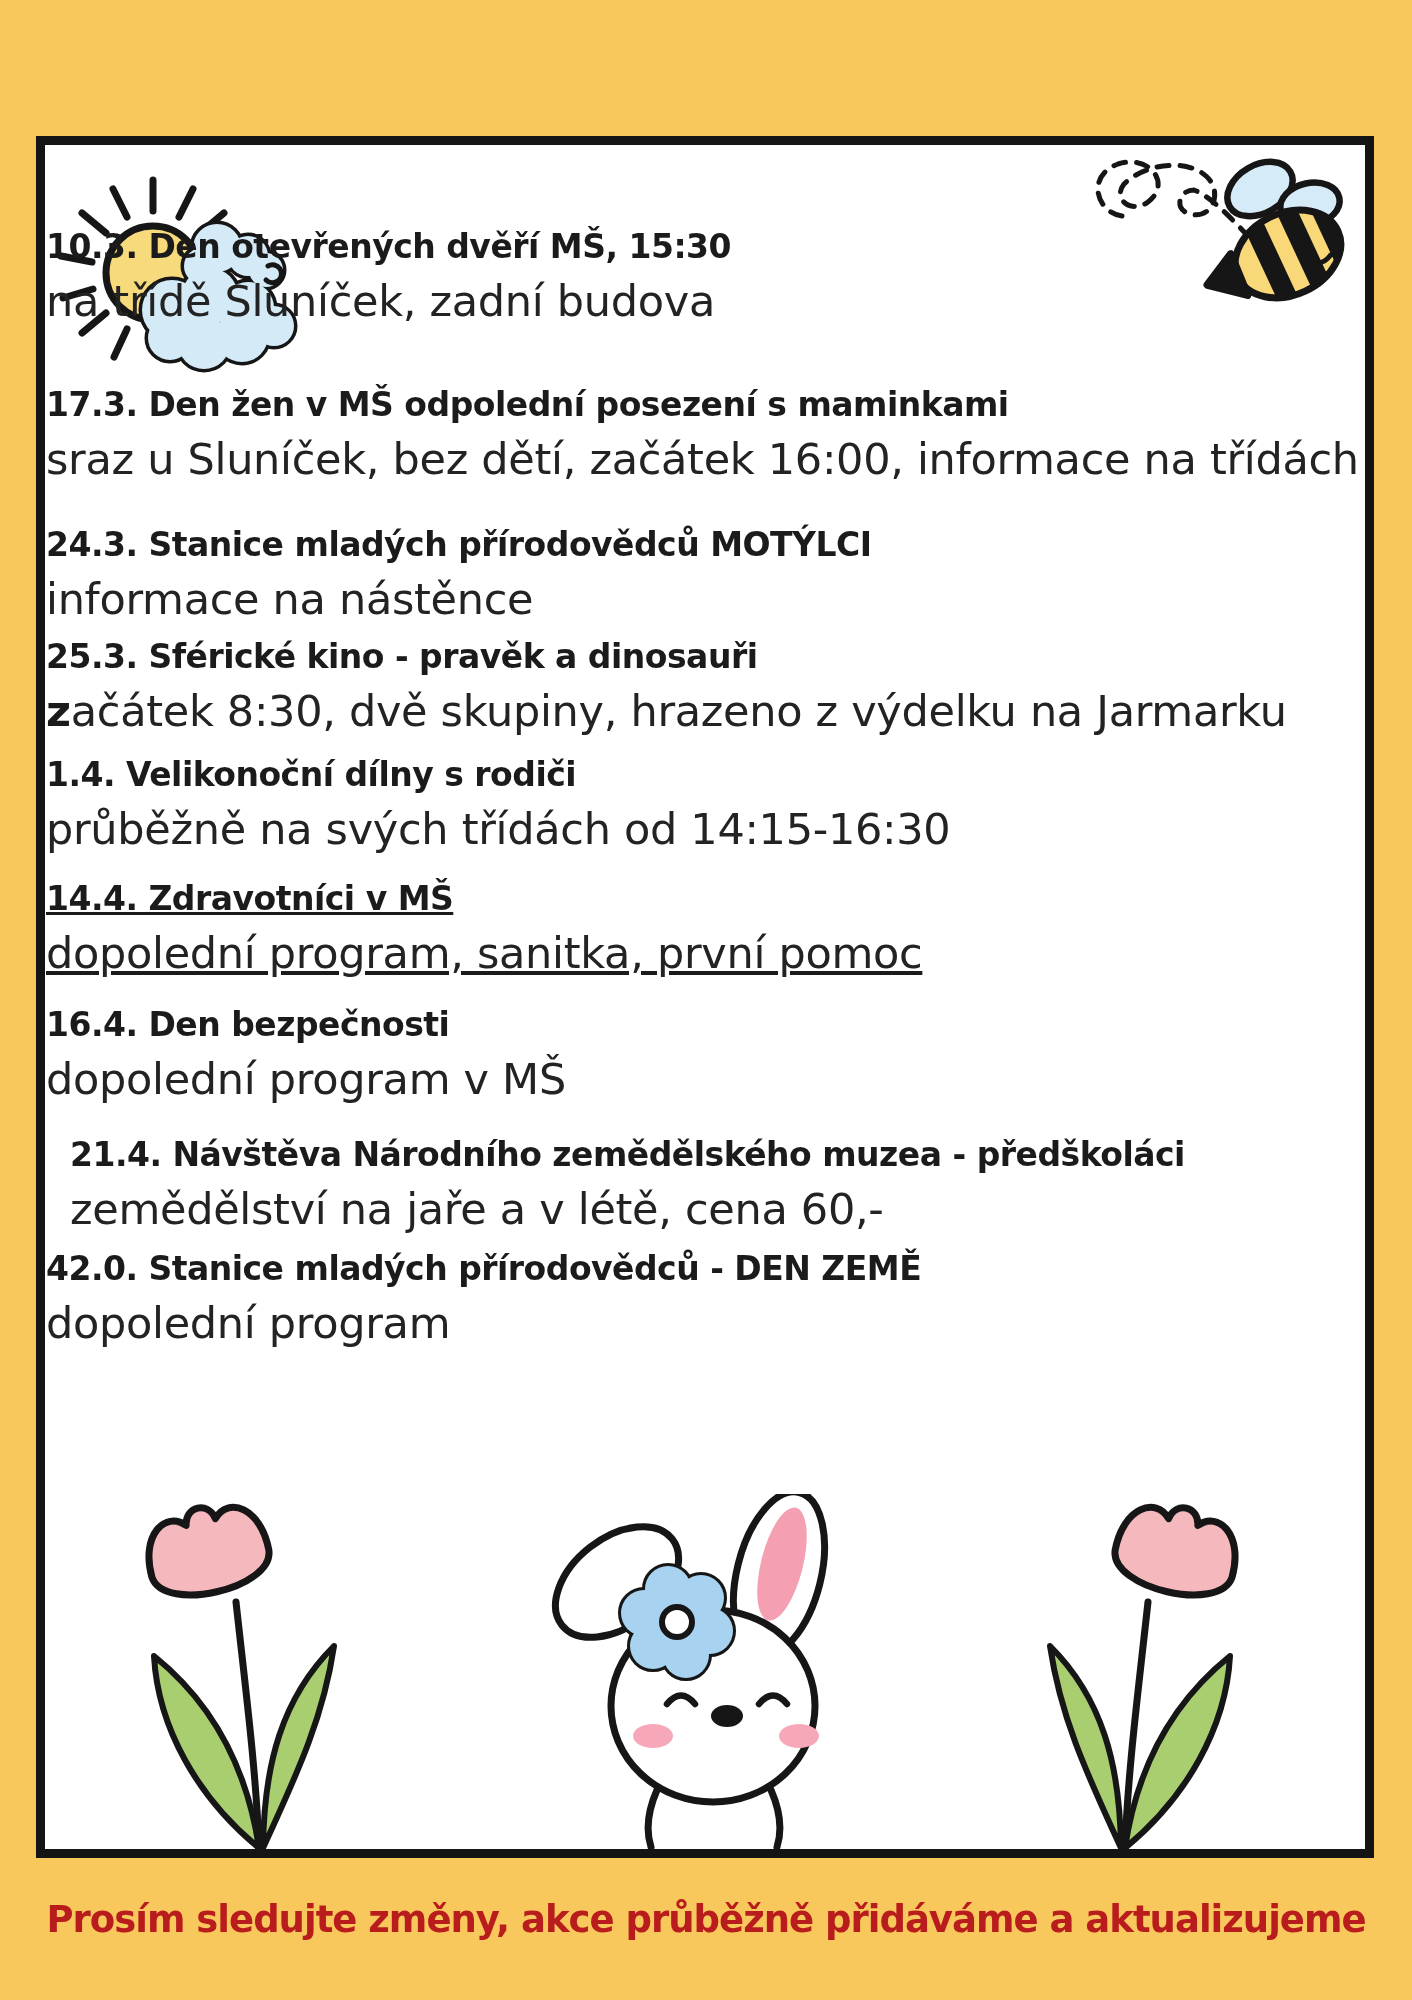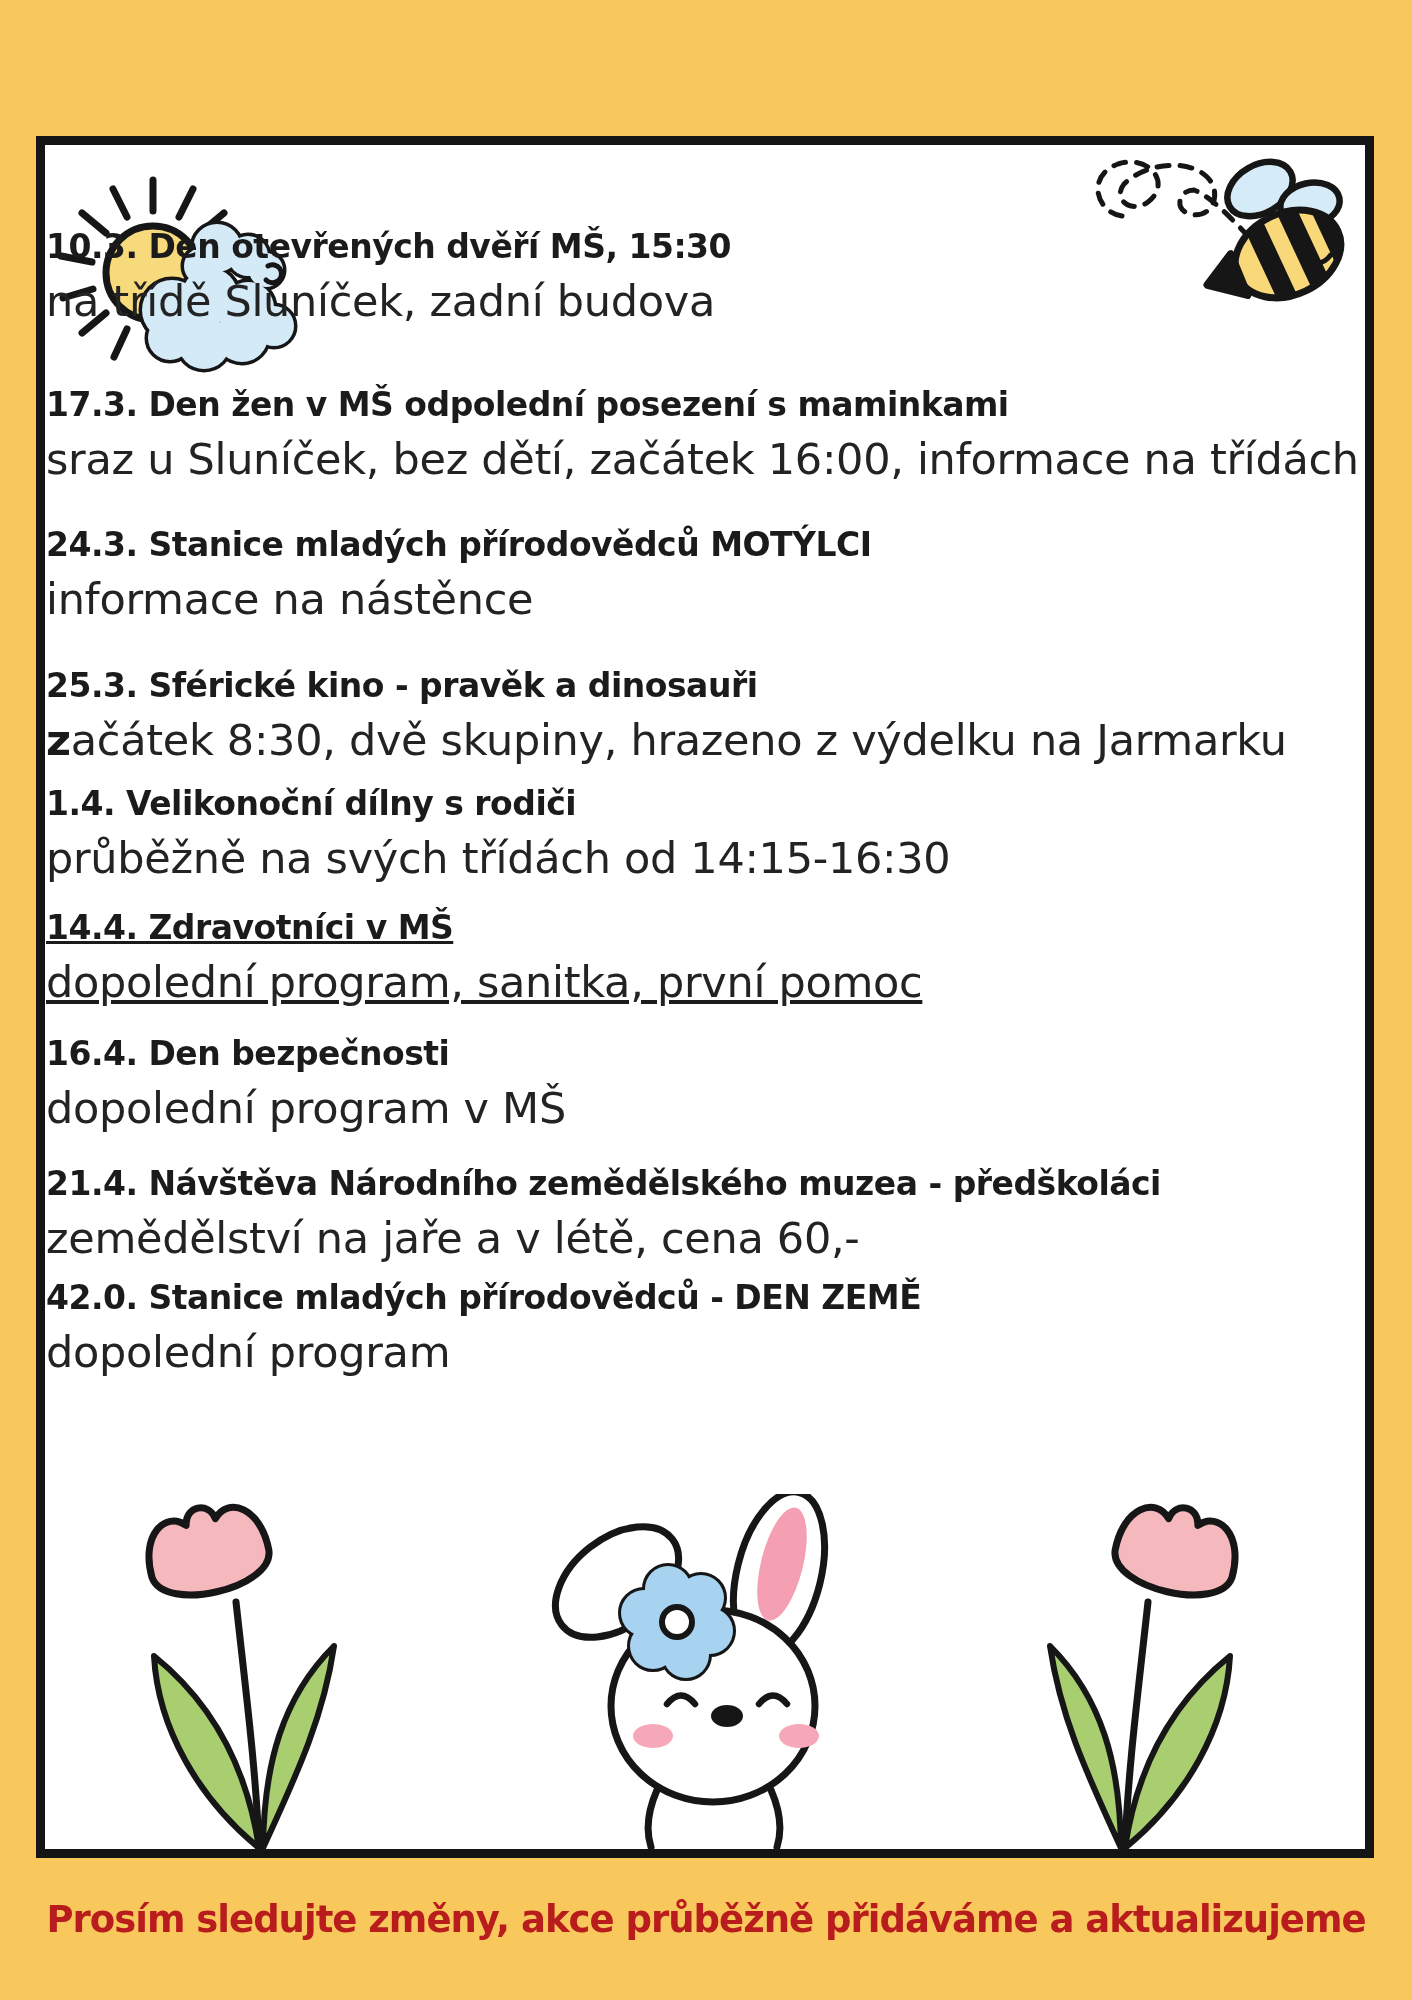--- a/index.html
+++ b/index.html
@@ -17,26 +17,26 @@
   .events{
     position:absolute;left:46px;top:223px;width:1320px;
     color:#1b1b1b;z-index:3;
   }
   .event{white-space:nowrap;}
   .etitle{font-size:33px;font-weight:bold;line-height:48px;letter-spacing:-0.5px;}
   .edetail{font-size:43px;font-weight:normal;line-height:48px;margin-top:6px;letter-spacing:-0.3px;color:#232323;}
   .edetail b{font-weight:bold;color:#1b1b1b;}
   .event:nth-child(1){margin-bottom:56px;}
   .event:nth-child(2){margin-bottom:38px;}
-  .event:nth-child(3){margin-bottom:39px;}
+  .event:nth-child(3){margin-bottom:10px;}
   .event:nth-child(4){margin-bottom:16px;}
   .event:nth-child(5){margin-bottom:22px;}
   .event:nth-child(6){margin-bottom:24px;text-decoration:underline;}
   .event:nth-child(7){margin-bottom:28px;}
-  .event:nth-child(8){margin-bottom:12px;}
+  .event:nth-child(8){margin-bottom:12px;padding-left:24px;}
   .deco{position:absolute;z-index:2;}
   .sunCloud{left:52px;top:158px;}
   .bee{left:1060px;top:142px;}
   .tulipLeft{left:98px;top:1478px;}
   .tulipRight{left:1036px;top:1478px;transform:scaleX(-1);}
   .bunny{left:541px;top:1494px;}
   .footer{
     position:absolute;left:0;right:0;top:1898px;z-index:4;
     text-align:center;font-size:37px;font-weight:bold;color:#b91c1c;
     letter-spacing:-1px;white-space:nowrap;

